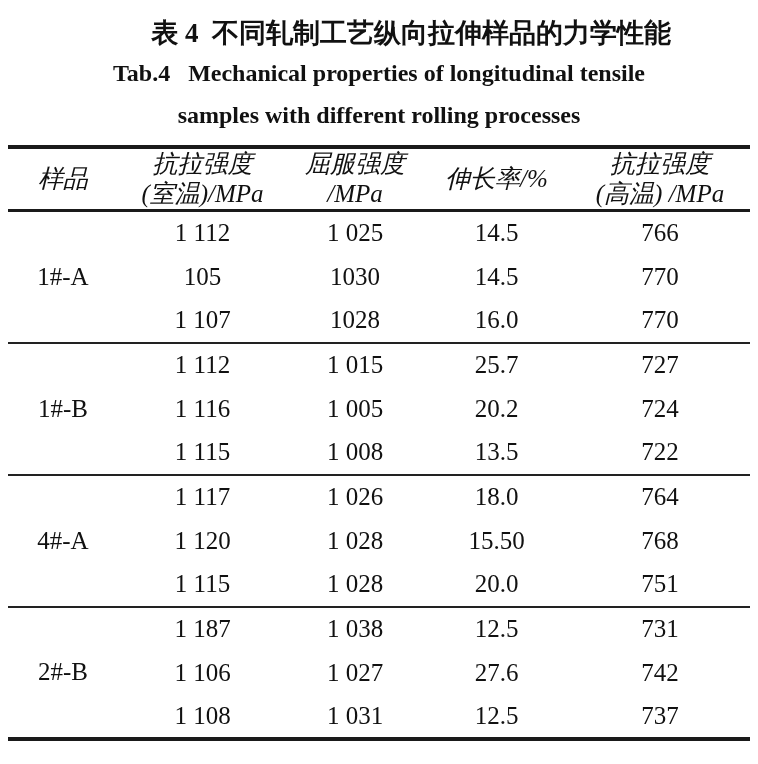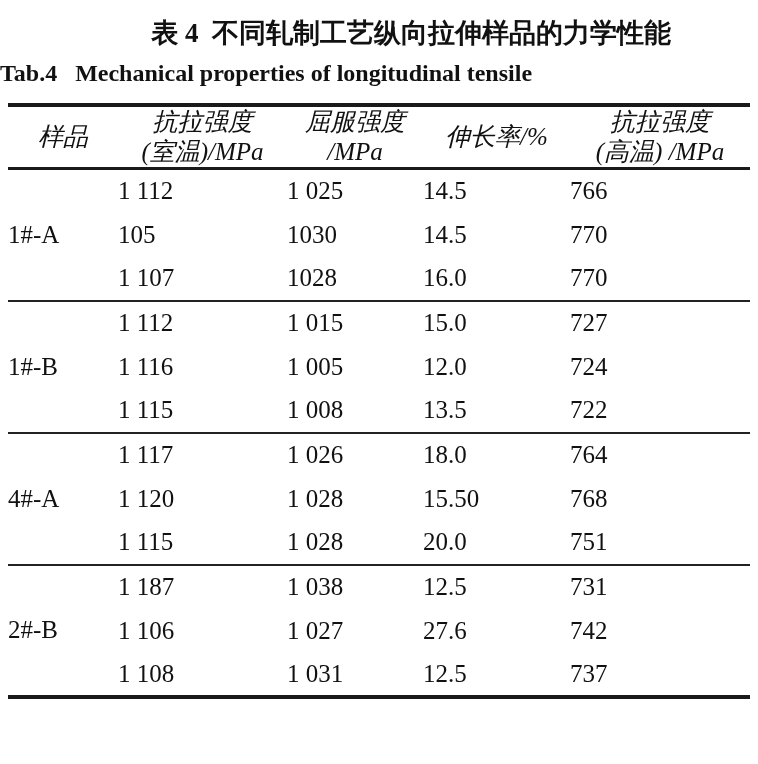--- a/index.html
+++ b/index.html
@@ -19,21 +19,21 @@
   .title-zh {
     padding-top: 14px;
     text-align: center;
     font-size: 27px;
     font-weight: bold;
     line-height: 38px;
     white-space: pre;
     transform: translateX(32px);
   }
   .title-en {
-    text-align: left;
+    text-align: center;
     font-size: 24px;
     font-weight: bold;
     line-height: 42px;
     white-space: pre;
   }
   table.props {
     border-collapse: collapse;
     table-layout: fixed;
     width: 742px;
     margin-left: 8px;
@@ -54,33 +54,34 @@
     line-height: 30px;
     text-align: center;
     vertical-align: middle;
     padding: 0;
   }
   tbody.group { border-bottom: 2px solid #222222; }
   tbody.group:last-of-type { border-bottom: none; }
   tbody tr { height: 44px; }
   td {
     font-size: 25px;
-    text-align: left;
+    text-align: center;
     vertical-align: middle;
     padding: 0;
     white-space: pre;
   }
 </style>
 </head>
 <body>
 
 <div class="page">
 
   <div class="title-zh">表 4  不同轧制工艺纵向拉伸样品的力学性能</div>
   <div class="title-en">Tab.4   Mechanical properties of longitudinal tensile</div>
+  <div class="title-en">samples with different rolling processes</div>
 
   <table class="props">
     <colgroup>
       <col class="c1">
         <col class="c2">
         <col class="c3">
         <col class="c4">
         <col class="c5">
     </colgroup>
     <thead>
@@ -128,27 +129,27 @@
         <td>16.0</td>
         <td>770</td>
       </tr>
     </tbody>
 
     <tbody class="group">
       <tr>
         <td rowspan="3">1#-B</td>
         <td>1 112</td>
         <td>1 015</td>
-        <td>15.0</td>
+        <td>25.7</td>
         <td>727</td>
       </tr>
       <tr>
         <td>1 116</td>
         <td>1 005</td>
-        <td>12.0</td>
+        <td>20.2</td>
         <td>724</td>
       </tr>
       <tr>
         <td>1 115</td>
         <td>1 008</td>
         <td>13.5</td>
         <td>722</td>
       </tr>
     </tbody>
 

